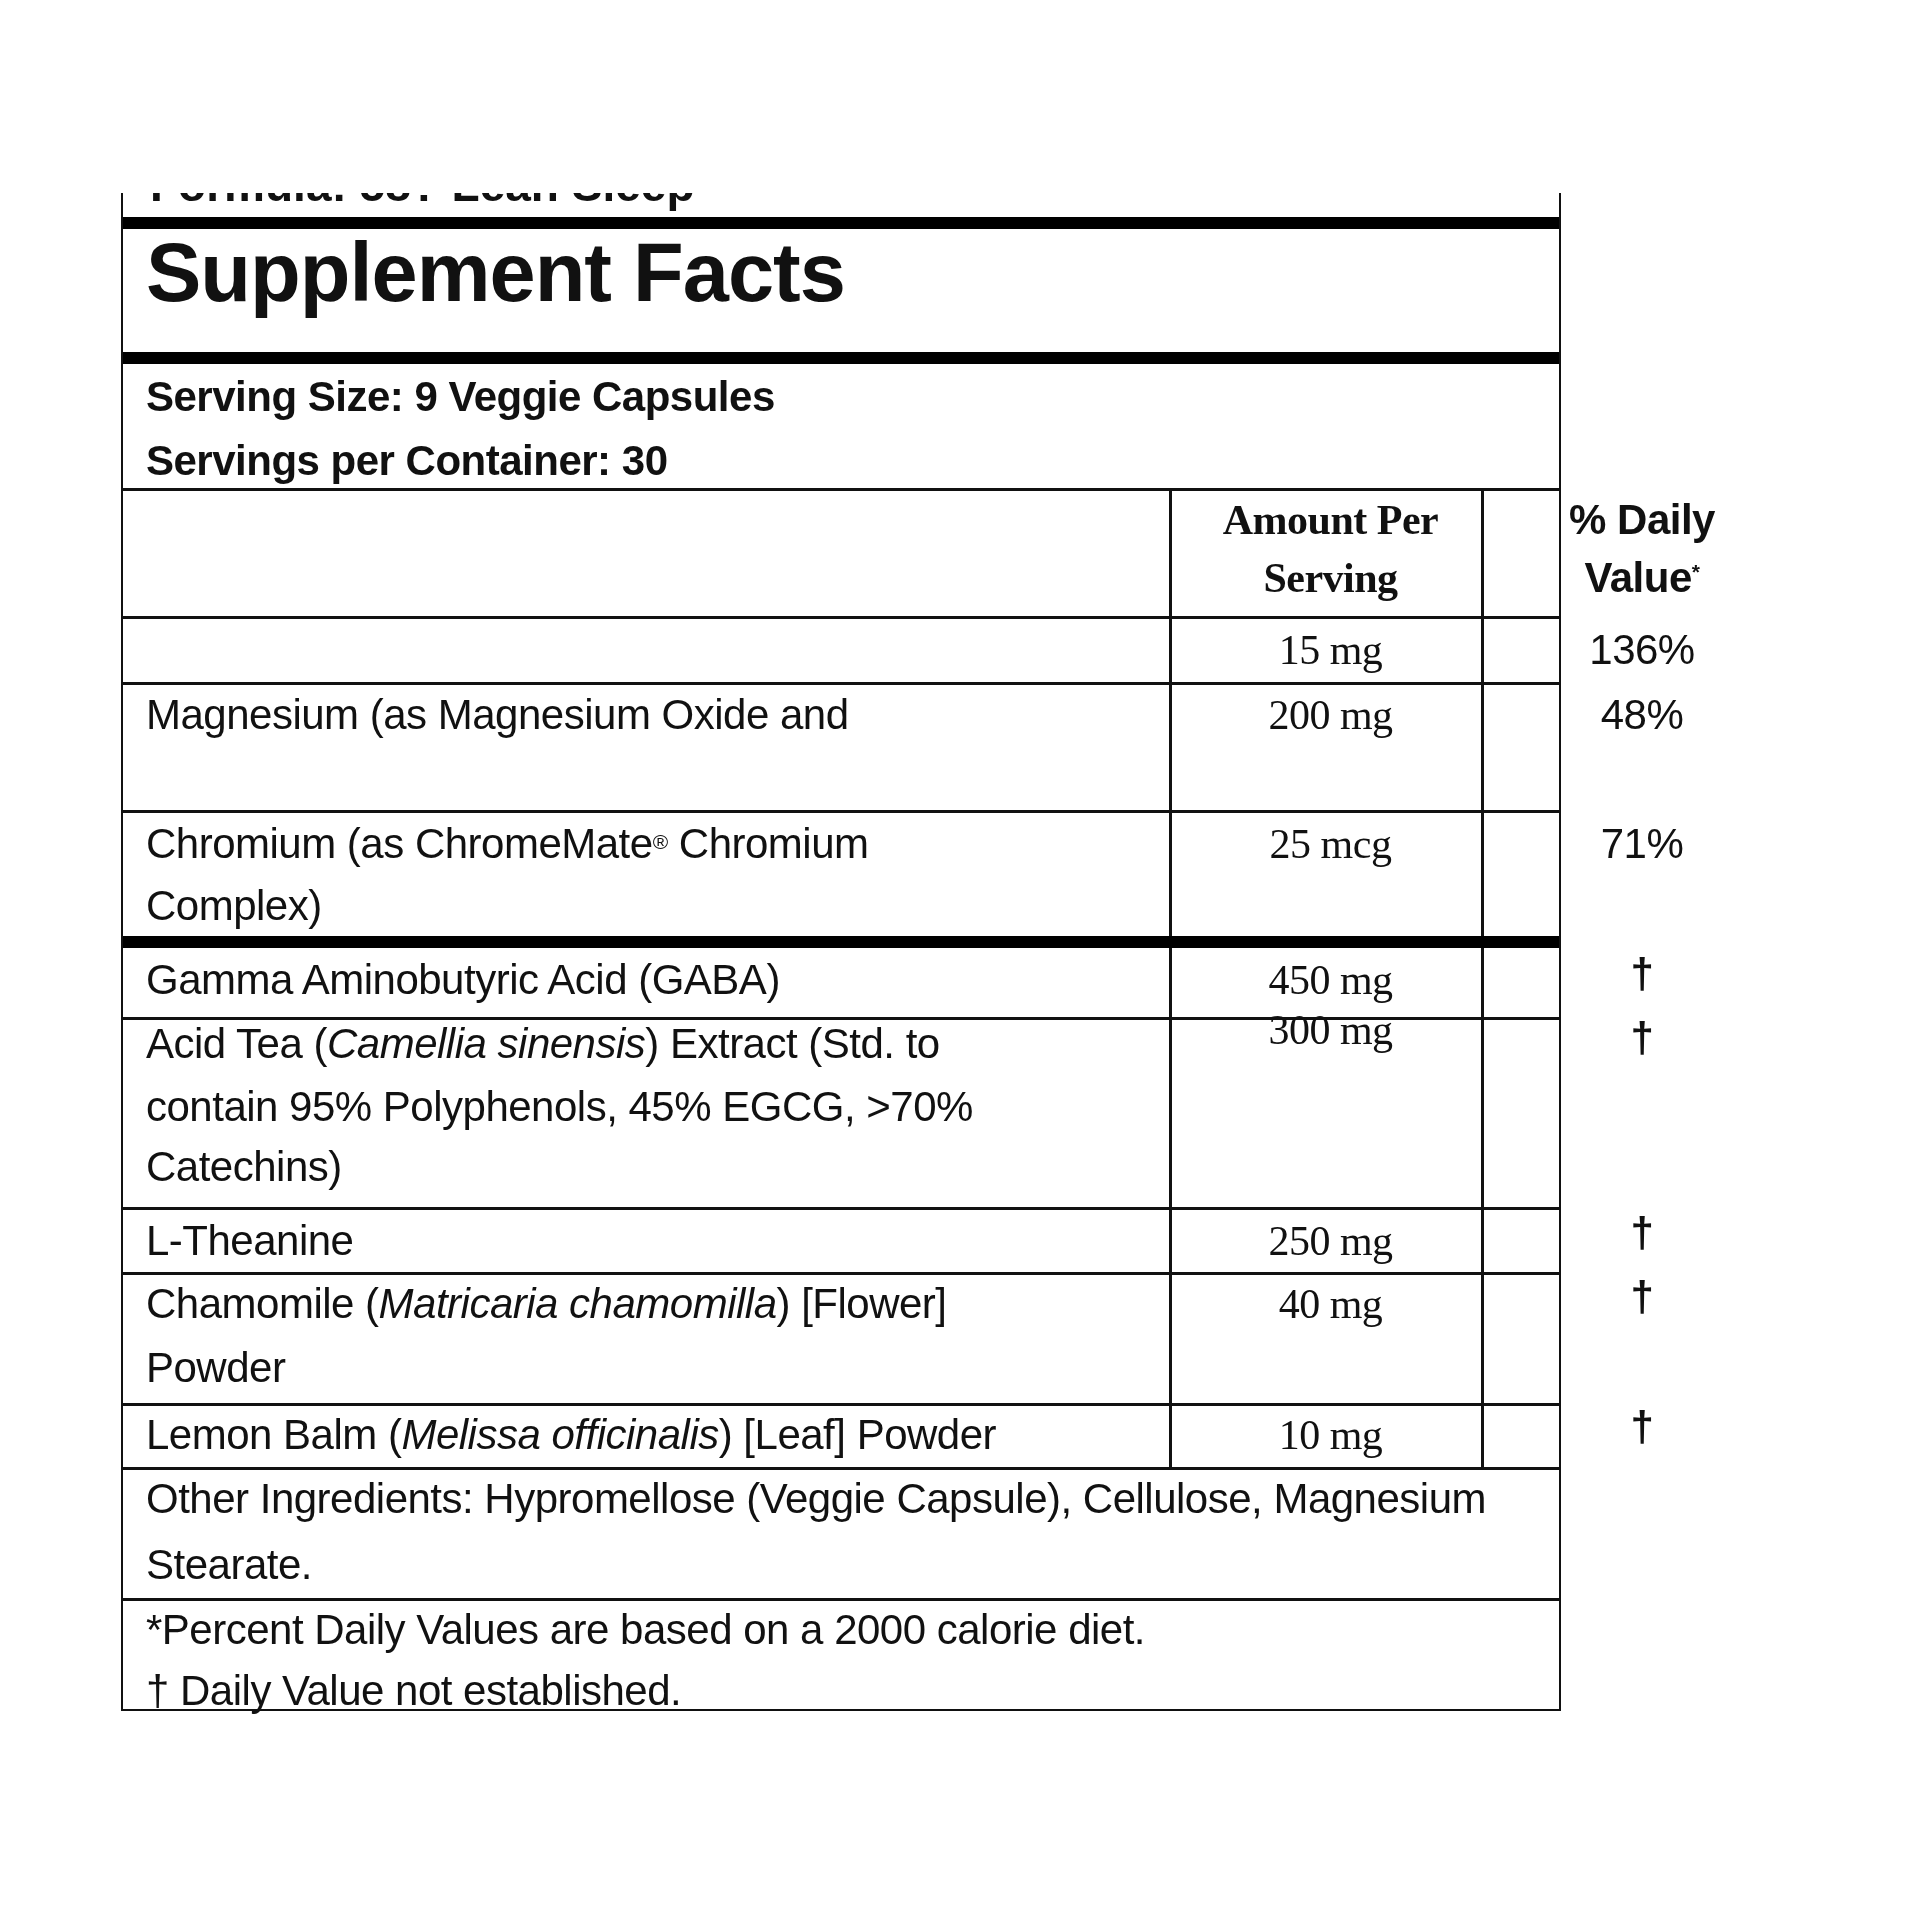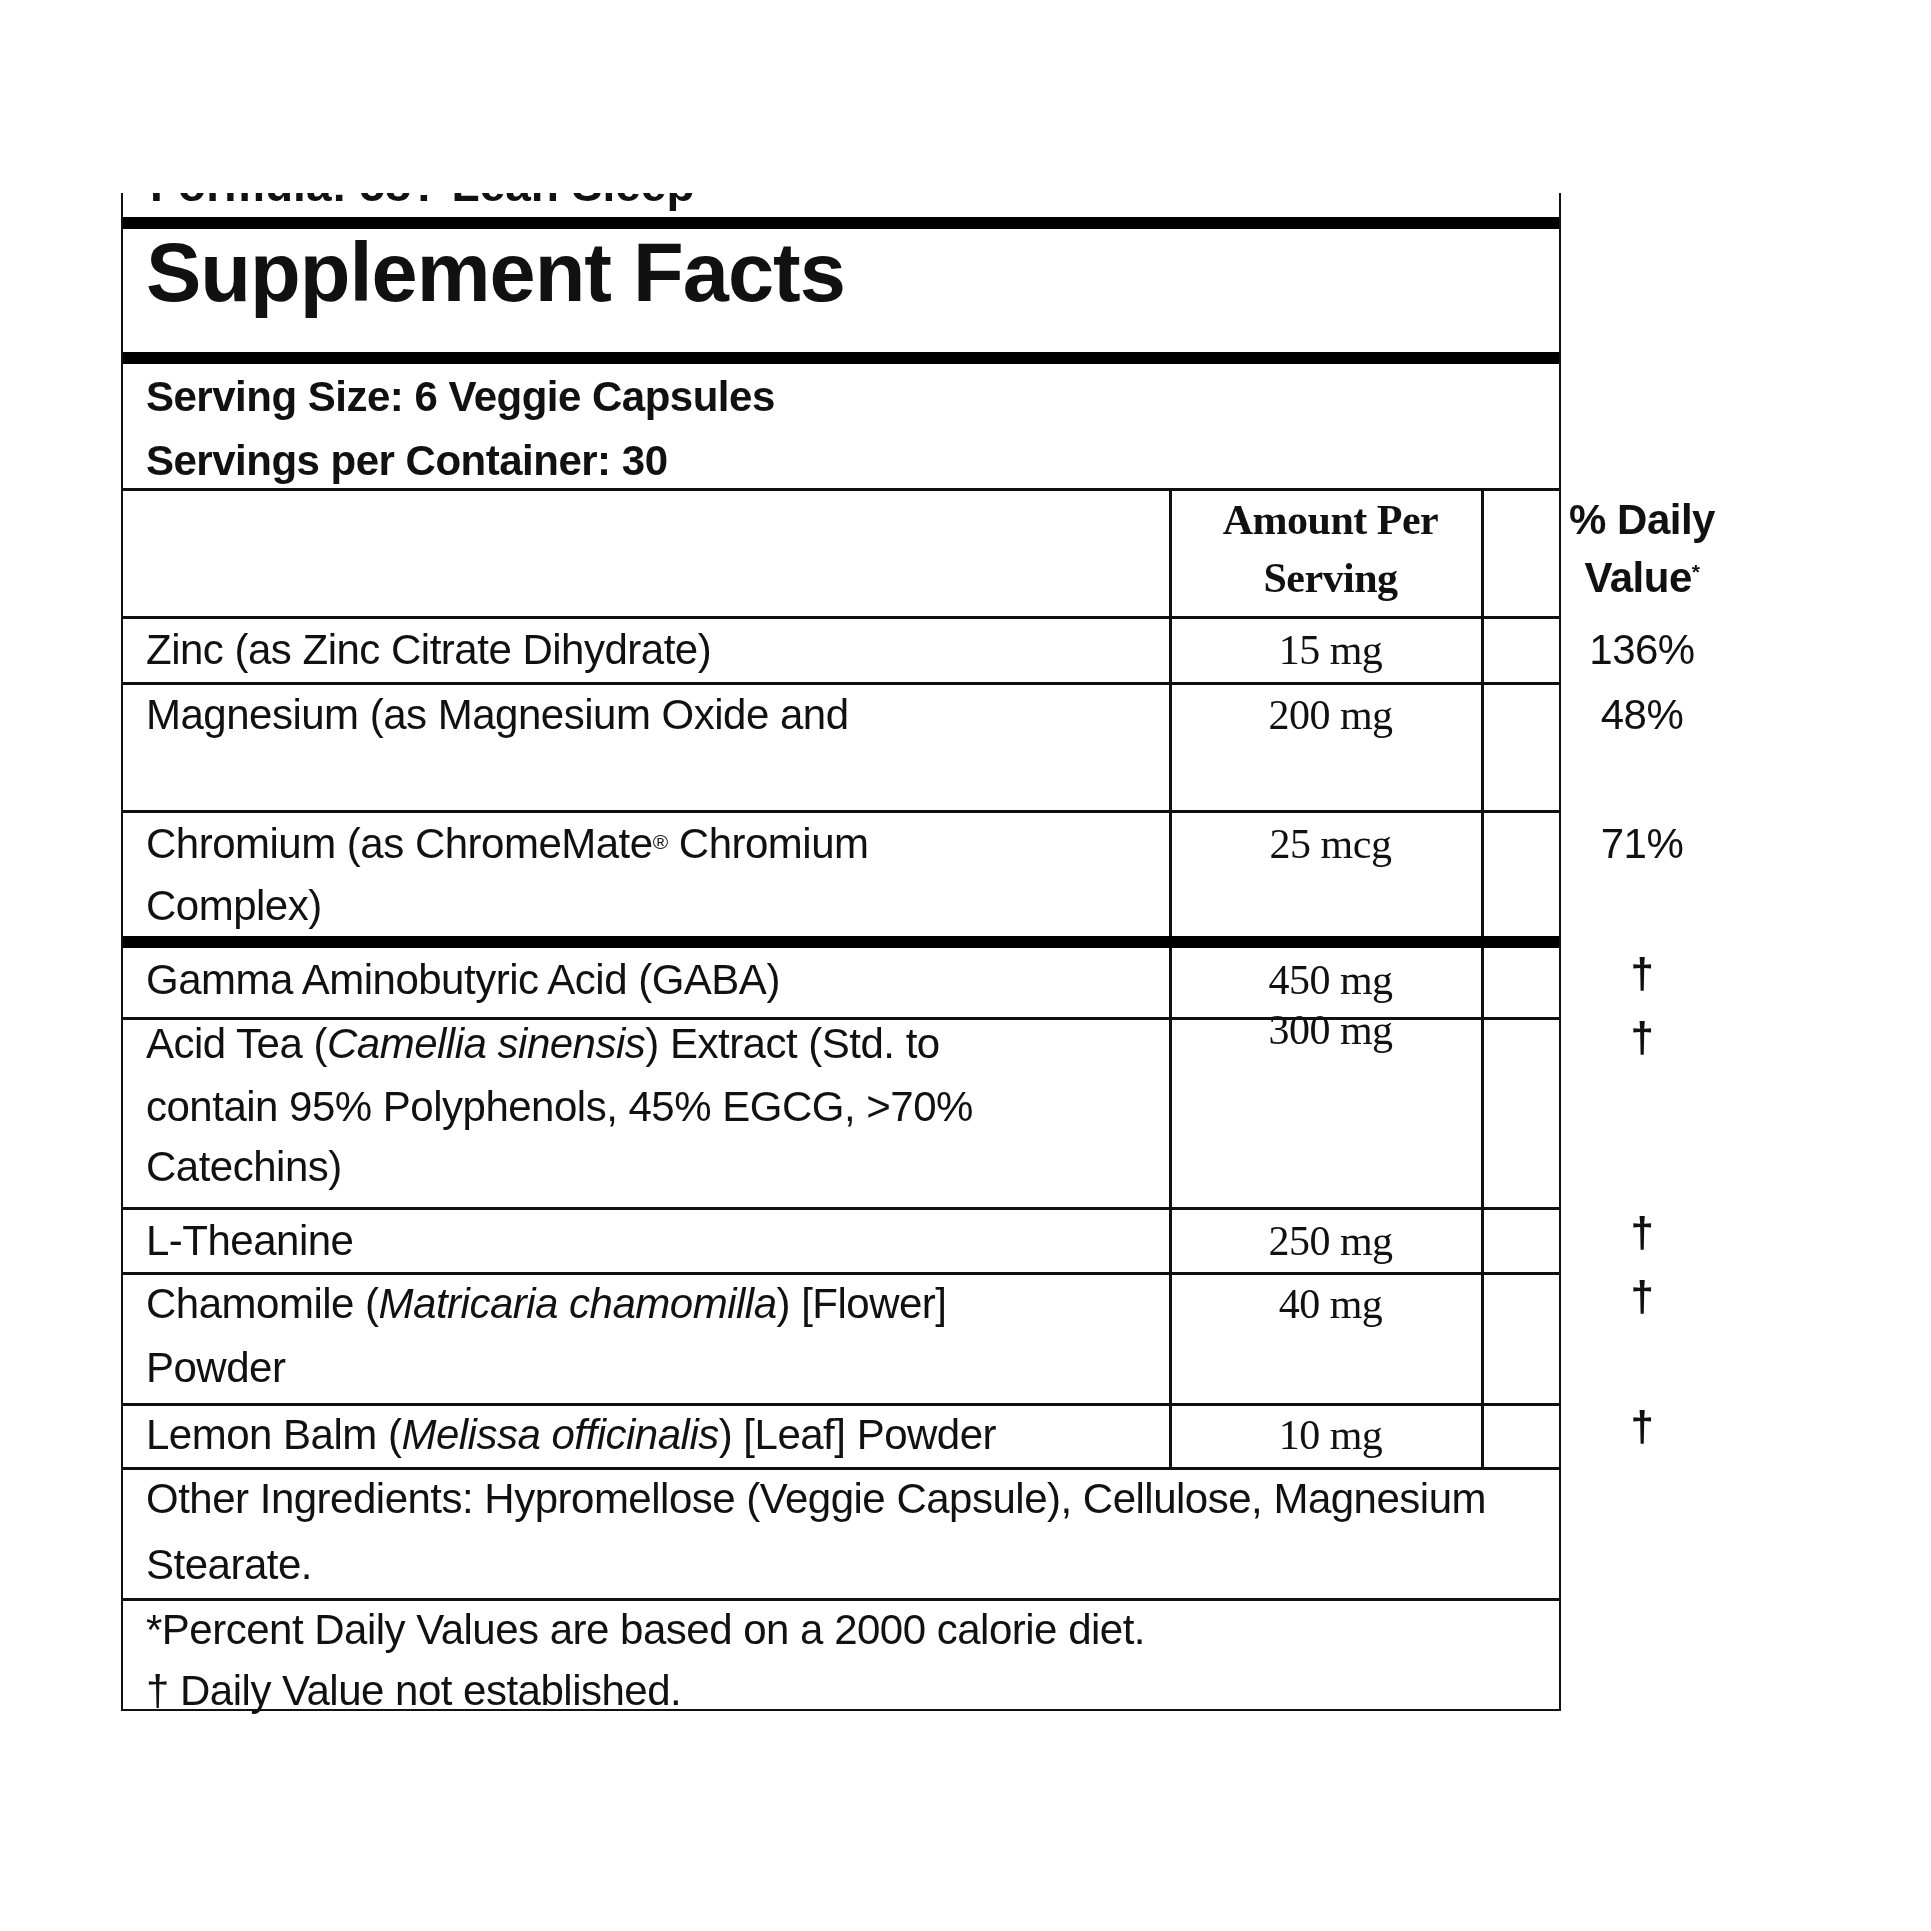--- a/index.html
+++ b/index.html
@@ -32,38 +32,37 @@
   <div class="formula-clip">
     <div class="formula">Formula: 58? Lean Sleep</div>
   </div>
 
   <div class="hr-thick" style="top:24px;"></div>
 
   <div class="title" style="top:31px;">Supplement Facts</div>
 
   <div class="hr-thick" style="top:159px;"></div>
 
-  <div class="txt bold cell-name" style="top:172px;">Serving Size: 6 Veggie Capsules</div>
+  <div class="txt bold cell-name" style="top:172px;">Serving Size: 9 Veggie Capsules</div>
   <div class="txt bold cell-name" style="top:236px;">Servings per Container: 30</div>
 
   <div class="hr-thin" style="top:295px;"></div>
 
   <div class="vline" style="left:1046px; top:297px; height:640px;"></div>
   <div class="vline" style="left:1358px; top:297px; height:640px;"></div>
   <div class="vline" style="left:1046px; top:755px; height:521px;"></div>
   <div class="vline" style="left:1358px; top:755px; height:521px;"></div>
 
   <div class="txt bold cell-amt" style="top:295px;">Amount Per</div>
   <div class="txt bold cell-amt" style="top:353px;">Serving</div>
   <div class="txt bold cell-dv" style="top:295px;">% Daily</div>
   <div class="txt bold cell-dv" style="top:353px;"><span>Value</span><sup class="star">*</sup></div>
 
   <div class="hr-thin" style="top:423px;"></div>
 
-  <div class="txt cell-name" style="top:425px;">Zinc (as Zinc Citrate Dihydrate)</div>
   <div class="txt cell-amt" style="top:425px;">15 mg</div>
   <div class="txt cell-dv" style="top:425px;">136%</div>
 
   <div class="hr-thin" style="top:489px;"></div>
 
   <div class="txt cell-name" style="top:490px;">Magnesium (as Magnesium Oxide and</div>
   <div class="txt cell-amt" style="top:490px;">200 mg</div>
   <div class="txt cell-dv" style="top:490px;">48%</div>
 
   <div class="hr-thin" style="top:617px;"></div>

